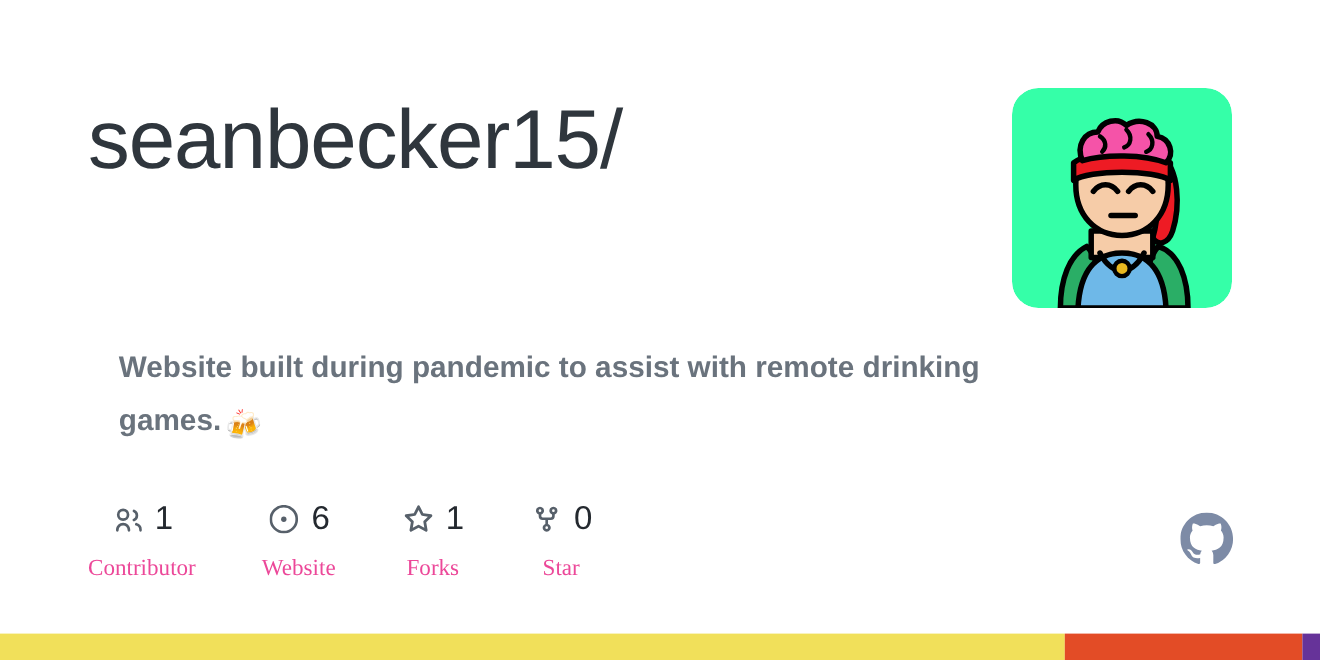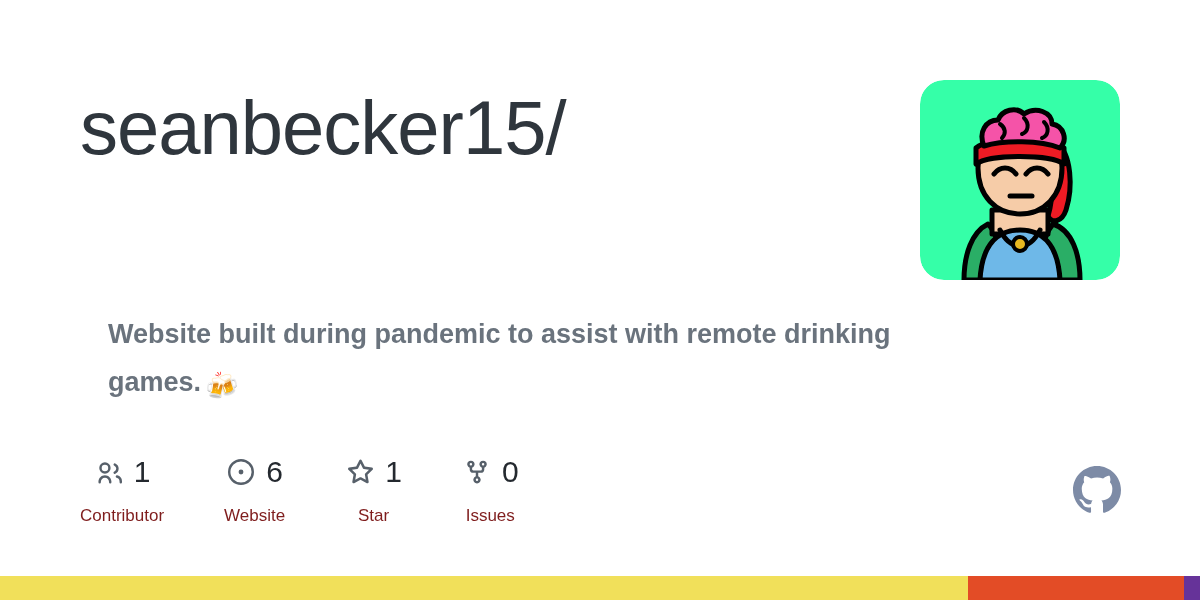--- a/index.html
+++ b/index.html
@@ -110,26 +110,27 @@
     color: #57606a;
     margin-right: 10px;
   }
   .stat-value {
     font-size: 30px;
     line-height: 30px;
     color: #24292f;
     font-weight: 400;
   }
   .stat-label {
-    font-size: 17px;
+    font-size: 21px;
     line-height: 24px;
-    color: #7f1d1d;
+    color: #ec4899;
     margin-top: 12px;
     font-weight: 400;
     white-space: nowrap;
+    font-family: Liberation Serif, serif;
   }
 
   
   .gh-mark {
     position: absolute;
     left: 1073px;
     top: 466px;
     width: 48px;
     height: 48px;
     color: #7d8ba6;
@@ -230,33 +231,33 @@
 
     <div class="stat">
       <div class="stat-top">
         <span class="stat-icon">
           <svg viewBox="0 0 16 16" width="27" height="27" fill="currentColor" aria-hidden="true">
             <path d="M8 .25a.75.75 0 0 1 .673.418l1.882 3.815 4.21.612a.75.75 0 0 1 .416 1.279l-3.046 2.97.719 4.192a.75.75 0 0 1-1.088.791L8 12.347l-3.766 1.98a.75.75 0 0 1-1.088-.79l.72-4.194L.818 6.374a.75.75 0 0 1 .416-1.28l4.21-.611L7.327.668A.75.75 0 0 1 8 .25Zm0 2.445L6.615 5.5a.75.75 0 0 1-.564.41l-3.097.45 2.24 2.184a.75.75 0 0 1 .216.664l-.528 3.084 2.769-1.456a.75.75 0 0 1 .698 0l2.77 1.456-.53-3.084a.75.75 0 0 1 .216-.664l2.24-2.183-3.096-.45a.75.75 0 0 1-.564-.41L8 2.694Z"></path>
           </svg>
         </span>
         <span class="stat-value">1</span>
       </div>
-      <span class="stat-label">Star</span>
+      <span class="stat-label">Forks</span>
     </div>
 
     <div class="stat">
       <div class="stat-top">
         <span class="stat-icon">
           <svg viewBox="0 0 16 16" width="26" height="26" fill="currentColor" aria-hidden="true">
             <path d="M5 5.372v.878c0 .414.336.75.75.75h4.5a.75.75 0 0 0 .75-.75v-.878a2.25 2.25 0 1 1 1.5 0v.878a2.25 2.25 0 0 1-2.25 2.25h-1.5v2.128a2.251 2.251 0 1 1-1.5 0V8.5h-1.5A2.25 2.25 0 0 1 3.5 6.25v-.878a2.25 2.25 0 1 1 1.5 0ZM5 3.25a.75.75 0 1 0-1.5 0 .75.75 0 0 0 1.5 0Zm6.75.75a.75.75 0 1 0 0-1.5.75.75 0 0 0 0 1.5Zm-3 8.75a.75.75 0 1 0-1.5 0 .75.75 0 0 0 1.5 0Z"></path>
           </svg>
         </span>
         <span class="stat-value">0</span>
       </div>
-      <span class="stat-label">Issues</span>
+      <span class="stat-label">Star</span>
     </div>
 
   </div>
 
   <div class="gh-mark">
     <svg viewBox="0 0 16 16" width="48" height="48" fill="currentColor" aria-hidden="true">
       <path d="M8 0C3.58 0 0 3.58 0 8c0 3.54 2.29 6.53 5.47 7.59.4.07.55-.17.55-.38 0-.19-.01-.82-.01-1.49-2.01.37-2.53-.49-2.69-.94-.09-.23-.48-.94-.82-1.13-.28-.15-.68-.52-.01-.53.63-.01 1.08.58 1.23.82.72 1.21 1.87.87 2.33.66.07-.52.28-.87.51-1.07-1.78-.2-3.64-.89-3.64-3.95 0-.87.31-1.59.82-2.15-.08-.2-.36-1.02.08-2.12 0 0 .67-.21 2.2.82.64-.18 1.32-.27 2-.27.68 0 1.36.09 2 .27 1.53-1.04 2.2-.82 2.2-.82.44 1.1.16 1.92.08 2.12.51.56.82 1.27.82 2.15 0 3.07-1.87 3.75-3.65 3.95.29.25.54.73.54 1.48 0 1.07-.01 1.93-.01 2.2 0 .21.15.46.55.38A8.013 8.013 0 0 0 16 8c0-4.42-3.58-8-8-8Z"></path>
     </svg>
   </div>
 

